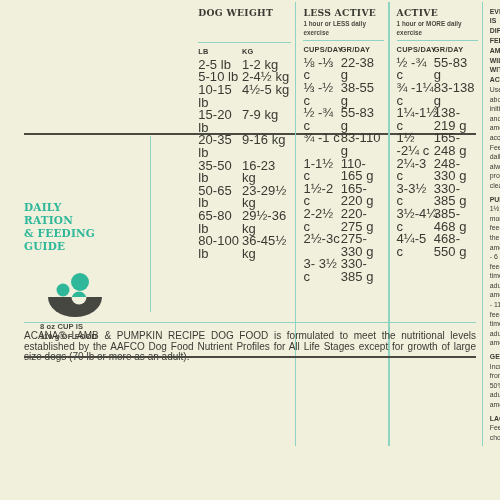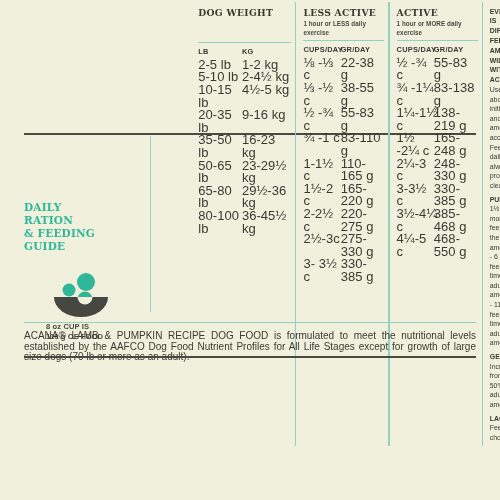--- a/index.html
+++ b/index.html
@@ -55,21 +55,21 @@
     font-family: "DejaVu Serif", "Liberation Serif", serif;
     font-weight: bold;
     color: #2fb79a;
     font-size: 10.5px;
     line-height: 13px;
     letter-spacing: 0.2px;
     margin-top: 6px;
   }
   .bowl-wrap {
     position: absolute;
-    left: 20px;
+    left: 14px;
     top: 76px;
     width: 74px;
   }
   .bowl-icon {
     display: block;
     margin: 0 auto;
   }
   .bowl-caption {
     margin-top: 5px;
     font-size: 7.6px;
@@ -246,20 +246,24 @@
               <div class="c1">2-5 lb</div>
               <div class="c2">1-2 kg</div>
             </div>
           <div class="data-row">
               <div class="c1">5-10 lb</div>
               <div class="c2">2-4½ kg</div>
             </div>
           <div class="data-row">
               <div class="c1">10-15 lb</div>
               <div class="c2">4½-5 kg</div>
+            </div>
+          <div class="data-row">
+              <div class="c1">15-20 lb</div>
+              <div class="c2">7-9 kg</div>
             </div>
           <div class="data-row">
               <div class="c1">20-35 lb</div>
               <div class="c2">9-16 kg</div>
             </div>
           <div class="data-row">
               <div class="c1">35-50 lb</div>
               <div class="c2">16-23 kg</div>
             </div>
           <div class="data-row">

